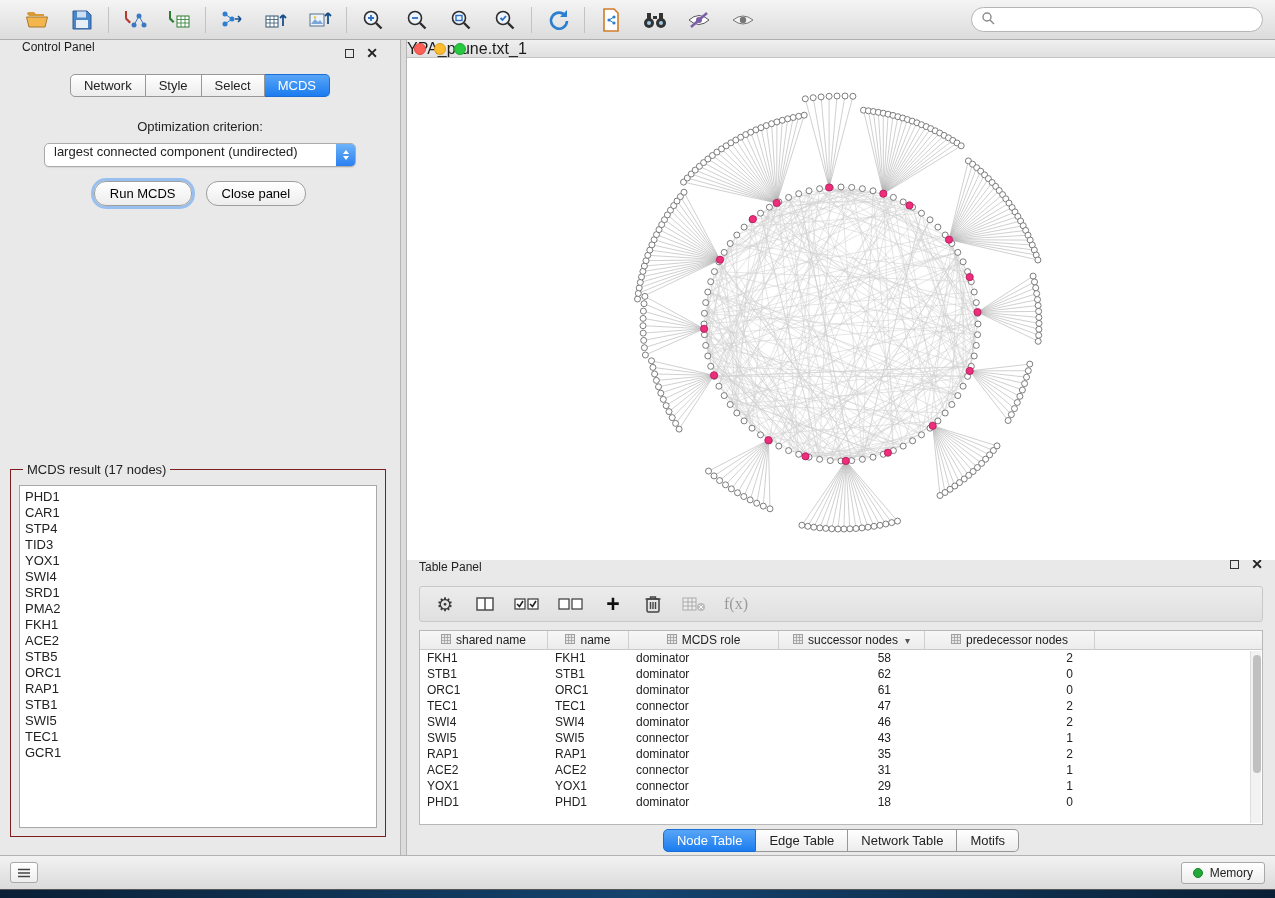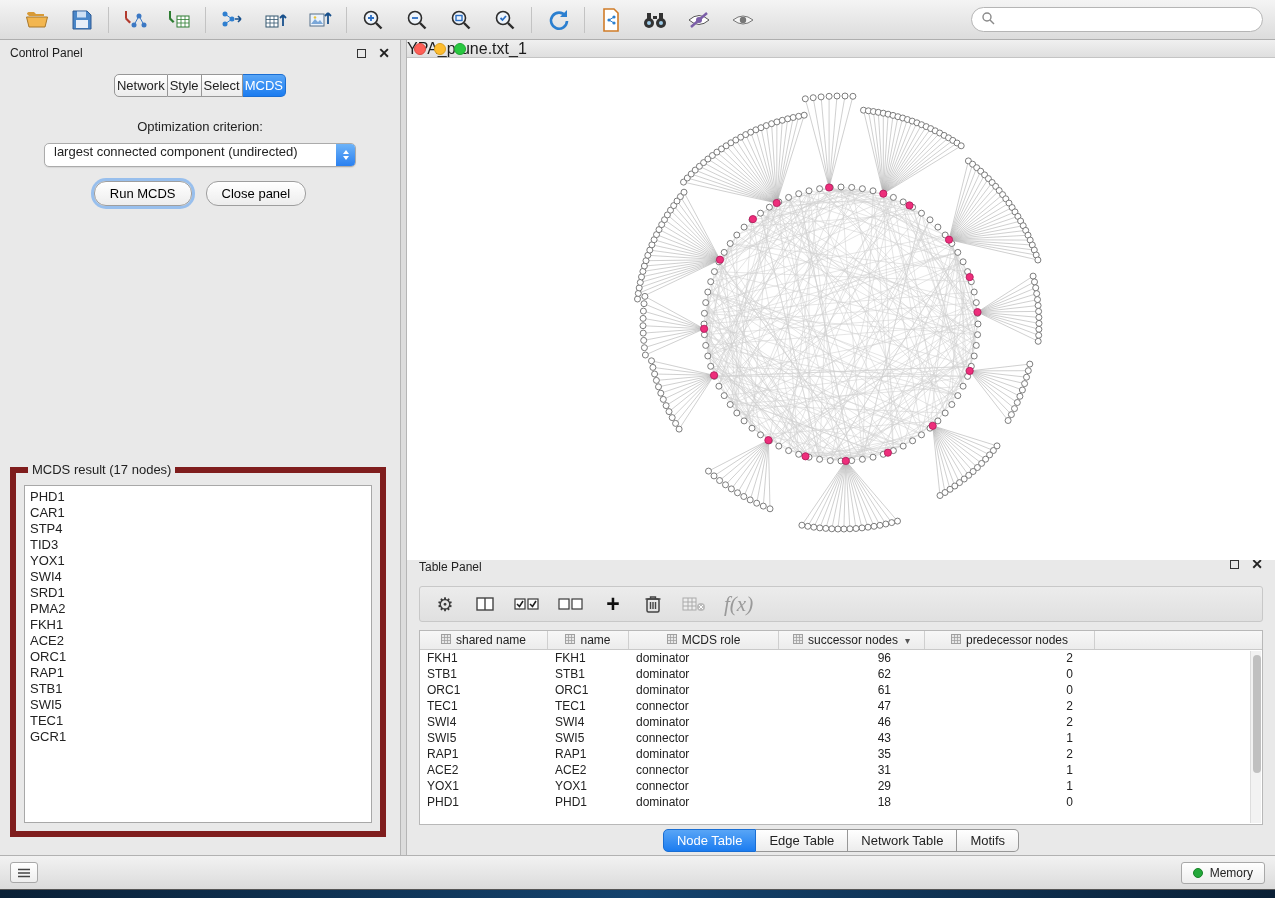--- a/index.html
+++ b/index.html
@@ -13,38 +13,38 @@
   .tsep{width:1px;height:26px;background:#c3c3c3;flex:none}
   .tool{width:32px;height:30px;display:flex;align-items:center;justify-content:center;cursor:pointer;border-radius:4px}
   .search{margin-left:auto;width:292px;height:25px;background:#fff;border:1px solid #b5b5b5;border-radius:13px;display:flex;align-items:center;padding:0 9px;gap:6px}
   .search input{border:none;outline:none;flex:1;font-size:12px;font-family:"Liberation Sans",sans-serif;background:transparent}
 
   
   .main{flex:1;display:flex;min-height:0}
 
   
   .cpanel{width:400px;flex:none;background:#e9e9e9;position:relative;display:flex;flex-direction:column}
-  .phead{height:26px;display:flex;align-items:center;padding:0 10px;font-size:12px;color:#1c1c1c;flex:none}
+  .phead{height:26px;display:flex;padding:0 22px;font-size:12px;color:#1c1c1c;flex:none}
   .win-ctrls{margin-left:auto;display:flex;gap:12px;align-items:center}
   .wc-float{width:9px;height:9px;border:1.5px solid #333;display:inline-block;cursor:pointer}
   .wc-close{font-size:14px;font-weight:bold;color:#222;line-height:9px;cursor:pointer}
   .tabs{display:flex;justify-content:center;margin:8px 0 0;flex:none}
-  .tab{padding:3px 2px;border:1px solid #979797;border-left:none;background:linear-gradient(#ffffff,#ececec);font-size:13px;cursor:pointer}
+  .tab{padding:3px 13px;border:1px solid #979797;border-left:none;background:linear-gradient(#ffffff,#ececec);font-size:13px;cursor:pointer}
   .tab:first-child{border-left:1px solid #979797;border-radius:5px 0 0 5px}
   .tab:last-child{border-radius:0 5px 5px 0}
   .tab.active{background:linear-gradient(#58a5f6,#1b7cf0);color:#fff;border-color:#1a6ed3}
   .opt-label{text-align:center;margin-top:22px;font-size:13px}
   .dropdown{width:312px;height:24px;margin:9px auto 0;background:#fff;border:1px solid #ababab;border-radius:5px;display:flex;align-items:flex-start;padding-left:9px;font-size:13px;cursor:pointer;box-shadow:0 1px 1px rgba(0,0,0,.08)}
   .stepper{margin-left:auto;width:19px;height:22px;background:linear-gradient(#6db3f8,#2a80f0);border-radius:0 4px 4px 0;display:flex;flex-direction:column;align-items:center;justify-content:center;gap:2px}
   .tri-up{width:0;height:0;border-left:3.5px solid transparent;border-right:3.5px solid transparent;border-bottom:4.5px solid #fff}
   .tri-down{width:0;height:0;border-left:3.5px solid transparent;border-right:3.5px solid transparent;border-top:4.5px solid #fff}
   .btnrow{display:flex;justify-content:center;gap:14px;margin-top:14px}
   .btn{padding:4px 15px;background:linear-gradient(#ffffff,#ededed);border:1px solid #9e9e9e;border-radius:12px;font-size:13px;font-family:"Liberation Sans",sans-serif;cursor:pointer}
   .btn.focused{box-shadow:0 0 0 3px rgba(98,163,240,.6)}
-  .mcds-group{position:absolute;left:10px;right:14px;top:422px;bottom:18px;border:6px solid #7f1d1d;padding:8px 8px 8px;background:transparent}
+  .mcds-group{position:absolute;left:10px;right:14px;top:422px;bottom:18px;border:1px solid #7f1d1d;padding:8px 8px 8px;background:transparent}
   .mcds-group legend{font-size:13px;padding:0 4px;margin-left:4px}
   .mcds-list{width:100%;height:100%;background:#fff;border:1px solid #a8a8a8;padding:3px 5px;overflow:hidden}
   .mcds-item{font-size:13px;line-height:16px;cursor:default}
 
   
   .splitter{width:7px;flex:none;background:#dcdcdc;border-left:1px solid #b5b5b5;border-right:1px solid #b5b5b5;cursor:col-resize}
 
   
   .rightcol{flex:1;display:flex;flex-direction:column;min-width:0}
   .netpanel{height:520px;flex:none;display:flex;flex-direction:column;background:#fff;border-bottom:1px solid #9c9c9c}
@@ -58,21 +58,21 @@
   .net-canvas{flex:1;background:#fff;position:relative}
   .net-canvas svg{width:100%;height:100%;display:block}
 
   
   .tpanel{flex:1;display:flex;flex-direction:column;background:#e9e9e9;min-height:0}
   .tp-head{height:22px;display:flex;align-items:flex-start;padding:0 12px;font-size:12px;flex:none}
   .tp-toolbar{height:36px;margin:4px 12px 0;background:linear-gradient(#ececec,#e0e0e0);border:1px solid #c8c8c8;border-radius:3px;display:flex;align-items:center;gap:18px;padding:0 14px;flex:none}
   .tp-tool{display:flex;align-items:center;justify-content:center;cursor:pointer;min-width:22px;height:28px}
   .gear-glyph{font-size:19px;color:#3a3a3a;line-height:1}
   .plus-glyph{font-size:23px;font-weight:bold;color:#101010;line-height:1}
-  .fx{font-family:"Liberation Serif",serif;font-style:italic;font-size:21px;color:#9a9a9a}
+  .fx{font-family:"Liberation Serif",serif;font-size:16px;color:#9a9a9a}
   .table-wrap{flex:1;background:#fff;border:1px solid #b8b8b8;margin:8px 12px 0;position:relative;overflow:hidden;min-height:0}
   .thead{display:flex;background:linear-gradient(#f7f7f7,#ececec);border-bottom:1px solid #c9c9c9;height:19px}
   .th{display:flex;align-items:center;justify-content:center;gap:5px;font-size:12px;border-right:1px solid #cfcfcf;padding:0 4px;white-space:nowrap;overflow:hidden;cursor:pointer;flex:none}
   .th .combo{color:#555;font-size:10px;margin-left:2px}
   .th.fill{flex:1;border-right:none}
   .trow{display:flex;height:16px;font-size:12px;align-items:center}
   .td{padding:0 7px;white-space:nowrap;overflow:hidden;flex:none}
   .td.num{text-align:right}
   .vscroll{position:absolute;top:20px;right:1px;width:11px;bottom:1px;background:#f2f2f2;border-left:1px solid #ddd}
   .vscroll .thumb{position:absolute;top:4px;left:1.5px;width:8px;height:118px;background:#c0c0c0;border-radius:4px}
@@ -277,20 +277,21 @@
             <div class="mcds-item">PHD1</div>
             <div class="mcds-item">CAR1</div>
             <div class="mcds-item">STP4</div>
             <div class="mcds-item">TID3</div>
             <div class="mcds-item">YOX1</div>
             <div class="mcds-item">SWI4</div>
             <div class="mcds-item">SRD1</div>
             <div class="mcds-item">PMA2</div>
             <div class="mcds-item">FKH1</div>
             <div class="mcds-item">ACE2</div>
+            <div class="mcds-item">STB5</div>
             <div class="mcds-item">ORC1</div>
             <div class="mcds-item">RAP1</div>
             <div class="mcds-item">STB1</div>
             <div class="mcds-item">SWI5</div>
             <div class="mcds-item">TEC1</div>
             <div class="mcds-item">GCR1</div>
           </div>
       </fieldset>
     </div>
 
@@ -1170,21 +1171,21 @@
                   </svg></span>
                 <span>predecessor nodes</span>
               </div>
               <div class="th fill"></div>
             </div>
           <div id="t-body">
               <div class="trow">
                 <div class="td" style="width: 128px;">FKH1</div>
                 <div class="td" style="width: 81px;">FKH1</div>
                 <div class="td" style="width: 150px;">dominator</div>
-                <div class="td num" style="width: 146px; padding-right: 34px;">96</div>
+                <div class="td num" style="width: 146px; padding-right: 34px;">58</div>
                 <div class="td num" style="width: 170px; padding-right: 22px;">2</div>
               </div>
               <div class="trow">
                 <div class="td" style="width: 128px;">STB1</div>
                 <div class="td" style="width: 81px;">STB1</div>
                 <div class="td" style="width: 150px;">dominator</div>
                 <div class="td num" style="width: 146px; padding-right: 34px;">62</div>
                 <div class="td num" style="width: 170px; padding-right: 22px;">0</div>
               </div>
               <div class="trow">

